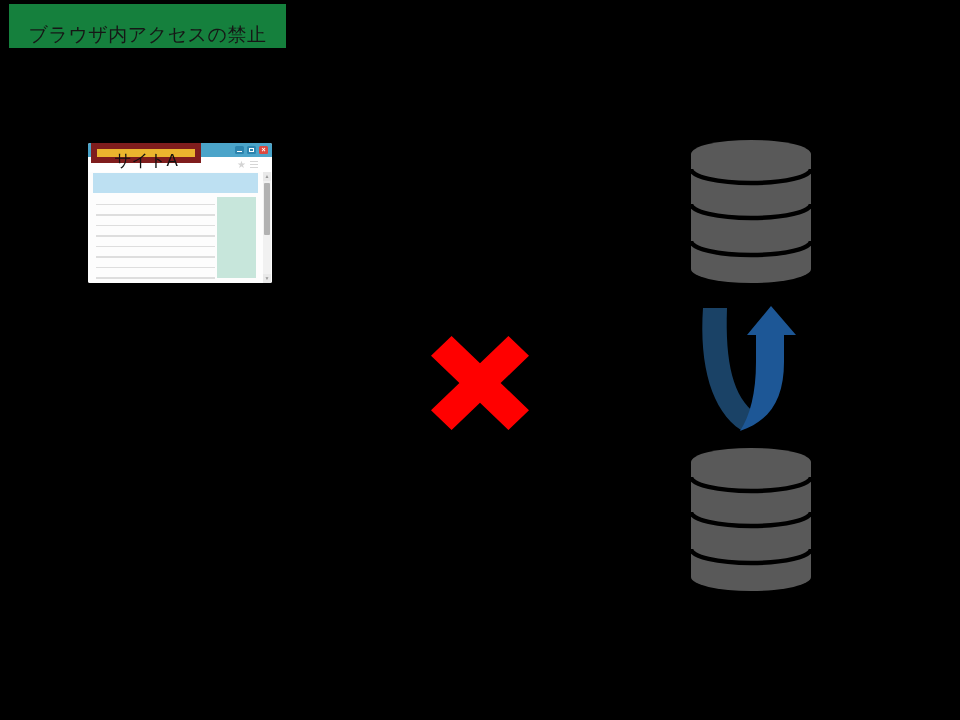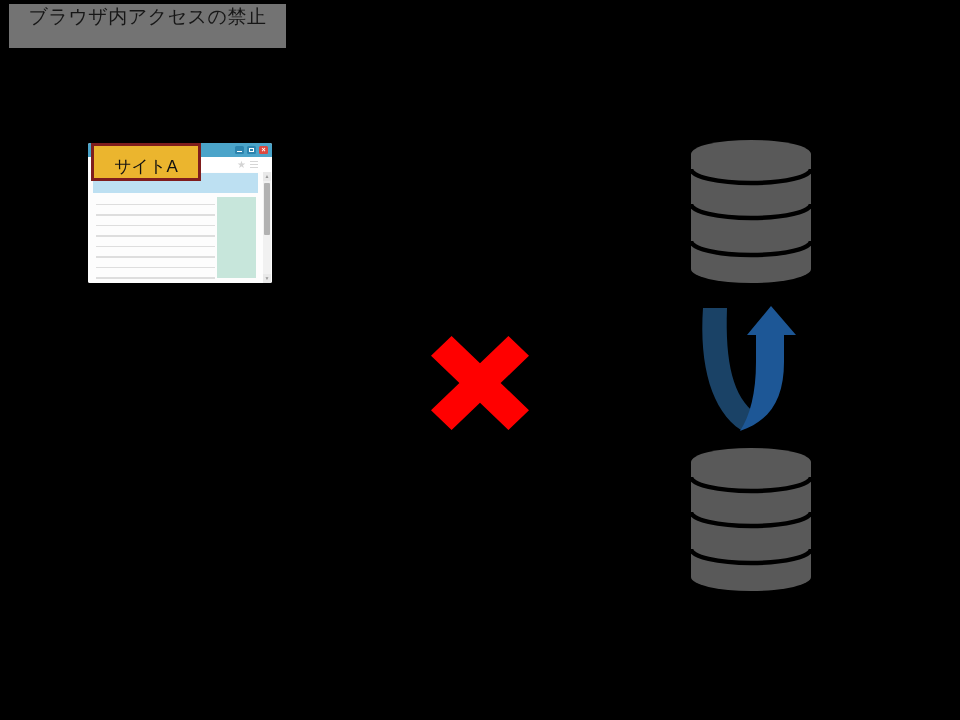--- a/index.html
+++ b/index.html
@@ -7,21 +7,21 @@
     width:960px;height:720px;overflow:hidden;
     background:#000;
     font-family:"Liberation Sans","DejaVu Sans",sans-serif;
     position:relative;
   }
   .canvas{position:absolute;left:0;top:0;width:960px;height:720px;background:#000;}
 
   
   .title-banner{
     position:absolute;left:9px;top:4px;width:277px;height:44px;
-    background:#737373;display:flex;align-items:flex-start;justify-content:center;
+    background:#15803d;display:flex;align-items:flex-end;justify-content:center;
   }
   .title-banner span{font-size:19px;font-weight:500;color:#161616;letter-spacing:.5px;}
 
   
   .browser-window{
     position:absolute;left:88px;top:143px;width:184px;height:140px;
     background:#FDFDFD;border-radius:2px;overflow:hidden;
   }
   .titlebar{
     position:absolute;left:0;top:0;width:100%;height:14px;background:#4BA4C9;
@@ -46,23 +46,23 @@
   .page-side-block{position:absolute;left:129px;top:25px;width:39px;height:81px;background:#C7E6DB;}
   .scrollbar{position:absolute;right:1px;top:0;width:8px;height:111px;background:#F1F1F1;}
   .sb-arrow{position:absolute;left:0;width:8px;height:9px;background:#E9E9E9;color:#9A9A9A;
     font-size:5px;line-height:9px;text-align:center;}
   .sb-arrow.up{top:0;}
   .sb-arrow.down{bottom:0;}
   .sb-thumb{position:absolute;left:1px;top:11px;width:6px;height:52px;background:#B2B2B2;border-radius:1px;}
 
   
   .site-label{
-    position:absolute;left:91px;top:143px;width:110px;height:38px;box-sizing:border-box;
-    background:#EBB52E;border:3px solid #7f1d1d;
-    display:flex;align-items:flex-end;justify-content:center;
+    position:absolute;left:91px;top:143px;width:110px;height:20px;box-sizing:border-box;
+    background:#EBB52E;border:6px solid #7f1d1d;
+    display:flex;align-items:flex-start;justify-content:center;
   }
   .site-label span{font-size:17px;font-weight:500;color:#111;}
 
   
   .x-mark{position:absolute;left:431px;top:336px;}
   .db-top{position:absolute;left:691px;top:140px;}
   .db-bottom{position:absolute;left:691px;top:448px;}
   .uturn-arrow{position:absolute;left:696px;top:303px;}
 </style>
 </head>

